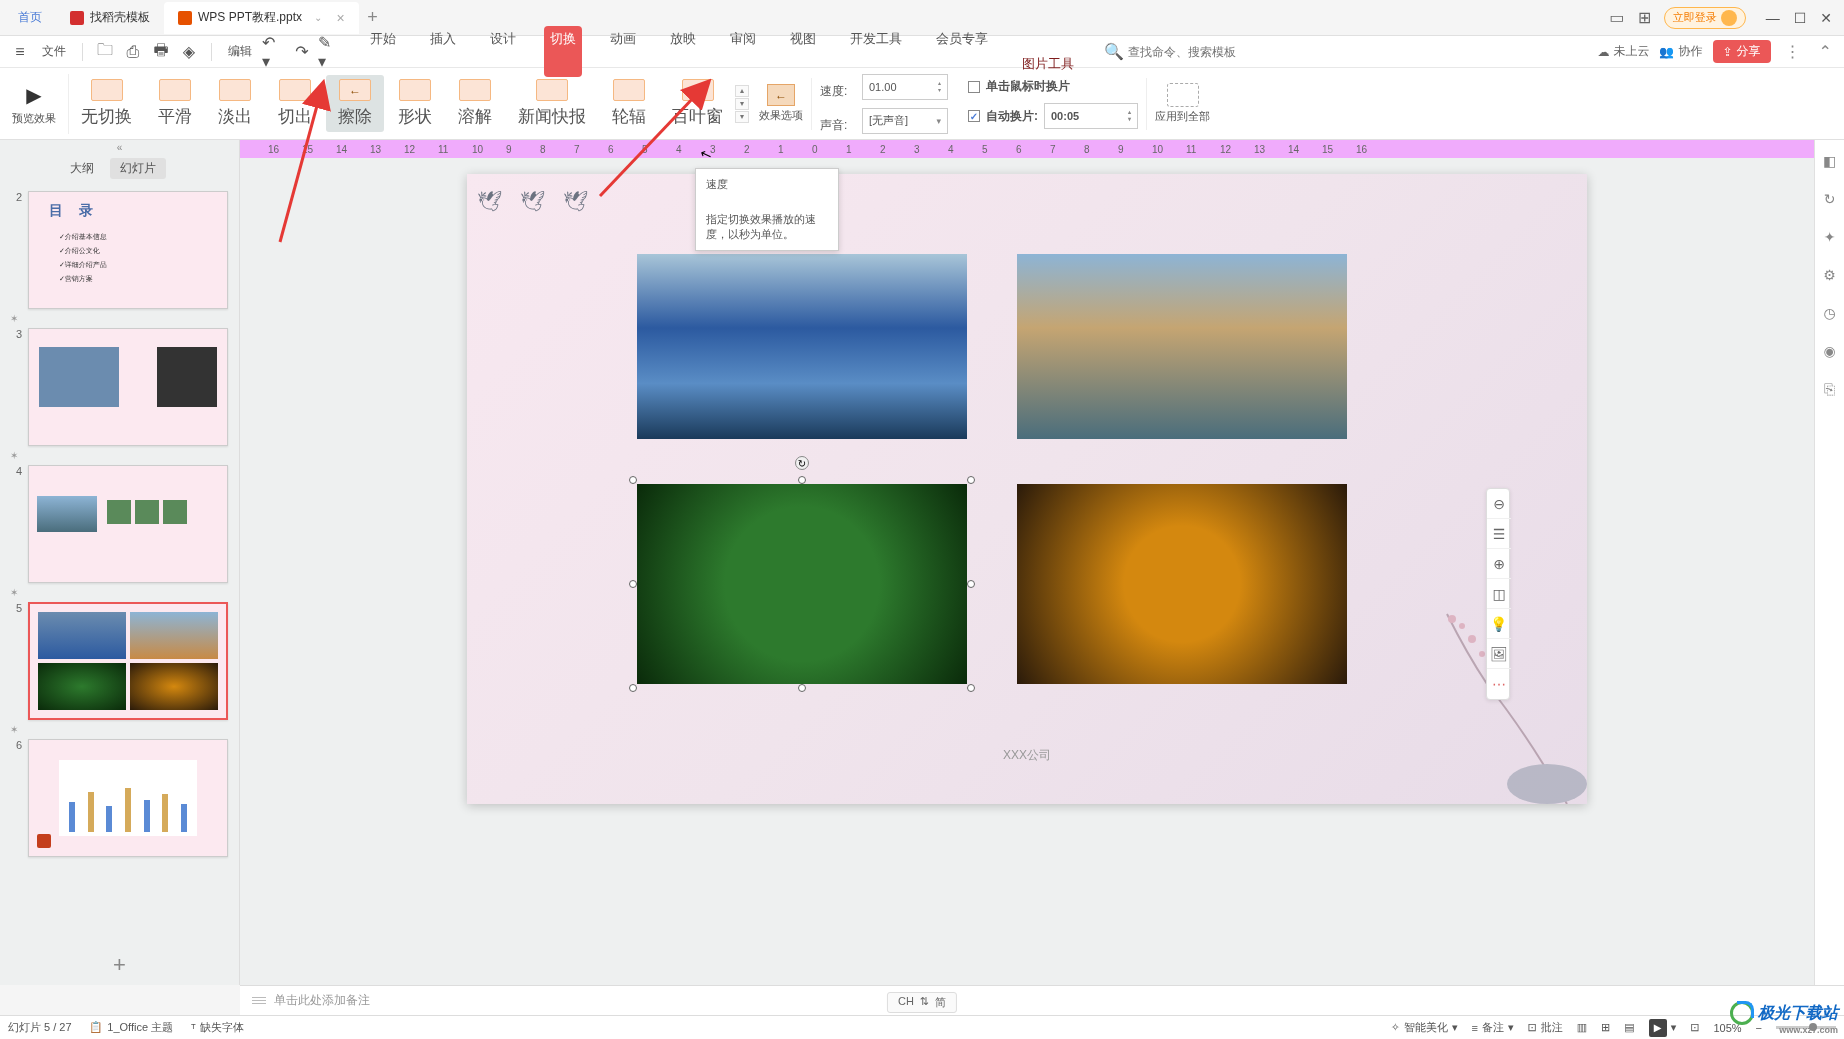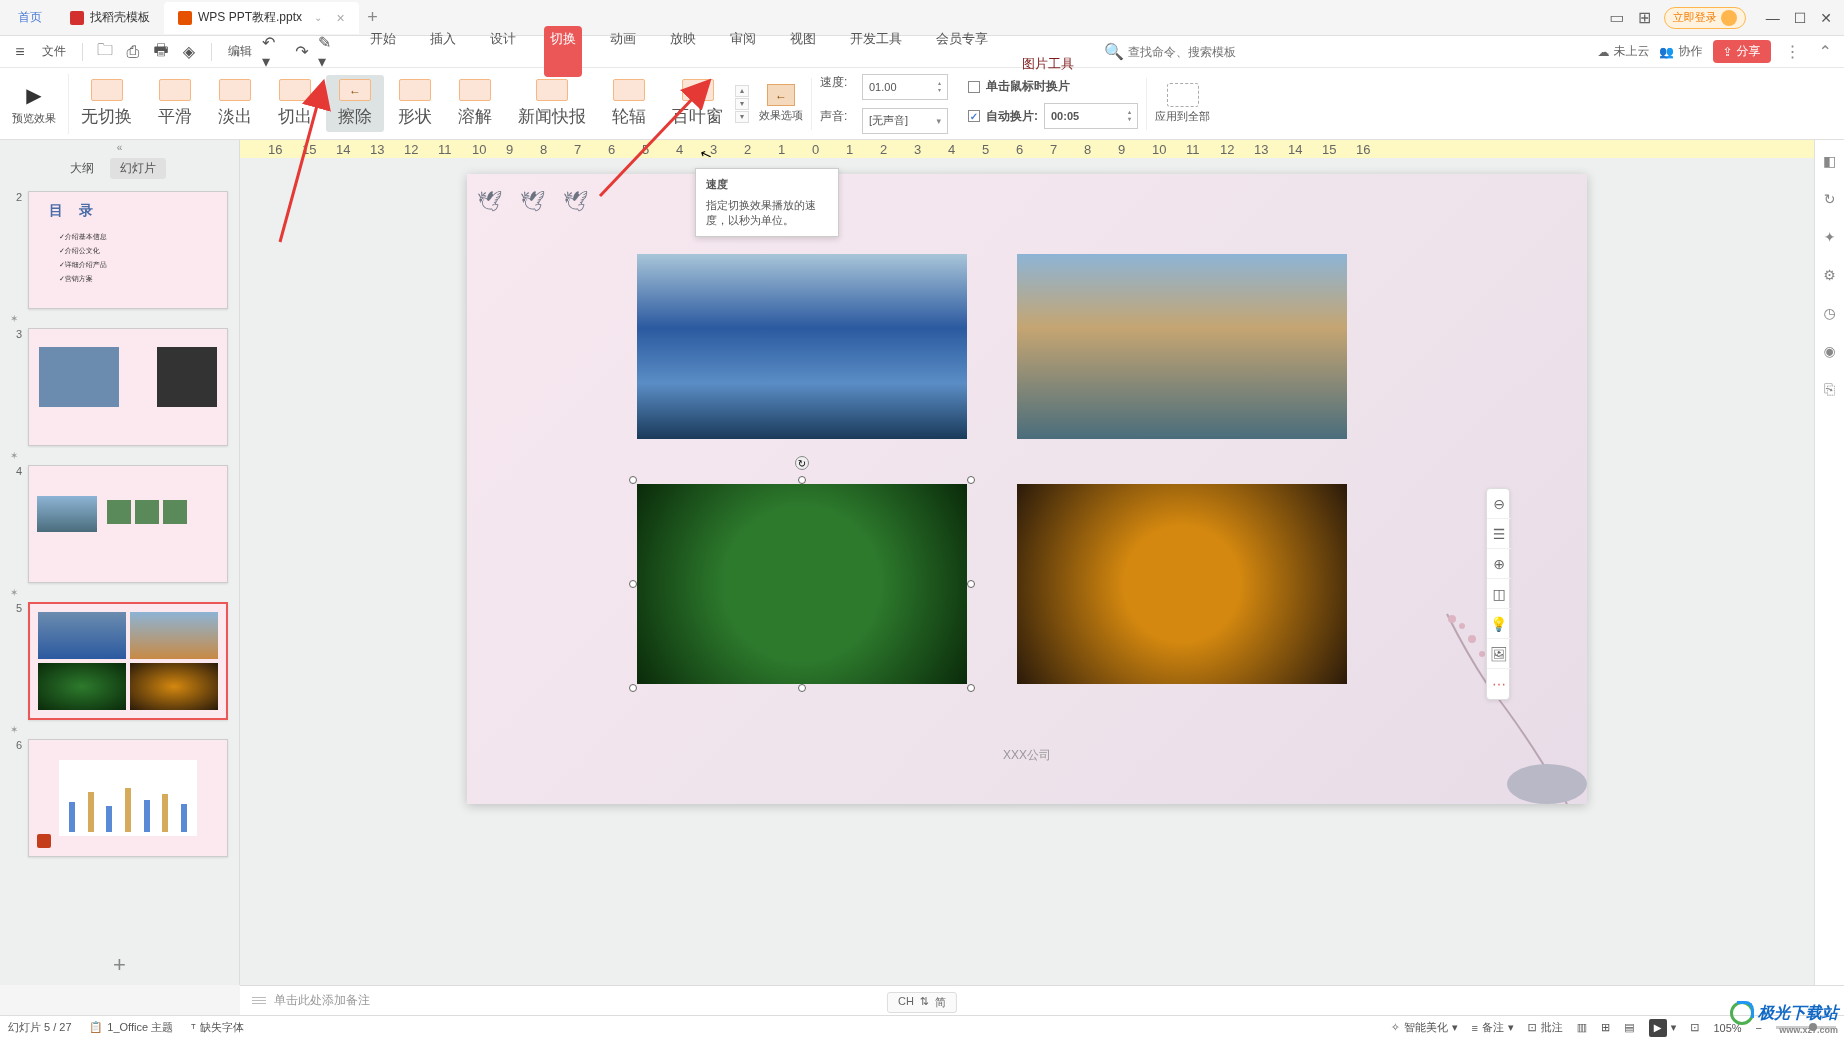--- a/index.html
+++ b/index.html
@@ -50,21 +50,21 @@
 .rb-transitions { display: flex; gap: 2px; }
 .trans-item { display: flex; flex-direction: column; align-items: center; gap: 4px; padding: 4px 12px; cursor: pointer; border-radius: 3px; }
 .trans-item.selected { background: #dde3e3; }
 .trans-icon { width: 32px; height: 22px; background: #fce4d6; border: 1px solid #f5b882; border-radius: 2px; position: relative; }
 .trans-label { font-size: 17px; color: #555; }
 .rb-scroll-btns { display: flex; flex-direction: column; gap: 1px; }
 .rb-scroll-btns div { width: 14px; height: 12px; border: 1px solid #ddd; display: flex; align-items: center; justify-content: center; font-size: 8px; color: #777; background: #fafafa; cursor: pointer; }
 .rb-opts { display: flex; flex-direction: column; align-items: center; gap: 2px; cursor: pointer; }
 .rb-divider { width: 1px; height: 52px; background: #eee; margin: 0 8px; }
 .rb-field-group { display: flex; flex-direction: column; gap: 8px; font-size: 12px; color: #555; }
-.rb-field { display: flex; align-items: flex-start; gap: 6px; }
+.rb-field { display: flex; align-items: flex-end; gap: 6px; }
 .rb-field-label { min-width: 36px; }
 .rb-input { border: 1px solid #ccc; padding: 12px 6px; font-size: 11px; width: 86px; height: 20px; display: flex; align-items: center; justify-content: space-between; background: #fff; }
 .rb-spinner { display: flex; flex-direction: column; font-size: 6px; color: #888; line-height: 7px; }
 .rb-checkbox-group { display: flex; flex-direction: column; gap: 8px; font-size: 12px; color: #555; font-weight: bold; }
 .rb-cb-row { display: flex; align-items: center; gap: 6px; }
 .rb-checkbox { width: 12px; height: 12px; border: 1px solid #888; display: flex; align-items: center; justify-content: center; font-size: 10px; }
 .rb-apply { display: flex; flex-direction: column; align-items: center; gap: 2px; cursor: pointer; }
 .rb-apply-icon { width: 32px; height: 24px; border: 1px dashed #aaa; border-radius: 3px; }
 
 
@@ -79,21 +79,21 @@
 .slides-list { flex: 1; overflow: hidden; padding: 4px 0; }
 .slide-entry { display: flex; gap: 6px; padding: 4px 10px; }
 .slide-num { width: 12px; font-size: 11px; color: #666; text-align: right; }
 .slide-anim { width: 10px; font-size: 10px; color: #999; display: flex; align-items: flex-end; }
 .slide-thumb { width: 200px; height: 118px; background: #fce9f0; border: 1px solid #ccc; box-shadow: 0 1px 2px rgba(0,0,0,0.1); position: relative; overflow: hidden; }
 .slide-entry.active .slide-thumb { border: 2px solid #eb5757; }
 .slide-add { height: 40px; display: flex; align-items: center; justify-content: center; font-size: 22px; color: #888; cursor: pointer; }
 
 
 .canvas-area { flex: 1; background: #eef0f0; display: flex; flex-direction: column; position: relative; }
-.ruler-h { height: 18px; background: #fef9c3; position: relative; display: flex; align-items: center; padding-left: 24px; overflow: hidden; font-size: 13px; color: #666; }
+.ruler-h { height: 18px; background: #f0abfc; position: relative; display: flex; align-items: center; padding-left: 24px; overflow: hidden; font-size: 10px; color: #666; }
 .ruler-mark { position: absolute; }
 .ruler-v { width: 18px; background: #eef0f0; position: absolute; top: 18px; bottom: 0; left: 0; font-size: 9px; color: #666; }
 .canvas-wrap { flex: 1; display: flex; justify-content: center; align-items: flex-start; padding: 16px 40px 10px 40px; position: relative; }
 .slide-canvas { width: 1120px; height: 630px; background: linear-gradient(135deg, #f8e8f0 0%, #f0e4ec 50%, #e8dce8 100%); box-shadow: 0 2px 10px rgba(0,0,0,0.2); position: relative; }
 .slide-img { position: absolute; background: linear-gradient(180deg, #4a5568 0%, #2b6cb0 50%, #93c5fd 100%); }
 .slide-img.mountain1 { left: 170px; top: 80px; width: 330px; height: 185px; background: linear-gradient(180deg, #a8c5d8 0%, #2c5aa0 40%, #5a8dc5 70%, #1a3a5a 100%); }
 .slide-img.mountain2 { left: 550px; top: 80px; width: 330px; height: 185px; background: linear-gradient(180deg, #8db4d5 0%, #c5a572 40%, #4a6d7c 100%); }
 .slide-img.leaf1 { left: 170px; top: 310px; width: 330px; height: 200px; background: radial-gradient(circle at 50% 50%, #2d7a2d 40%, #0a2a0a 100%); }
 .slide-img.leaf2 { left: 550px; top: 310px; width: 330px; height: 200px; background: radial-gradient(circle at 50% 50%, #d4880f 30%, #2a1a0a 100%); }
 .selection-handles { position: absolute; left: 166px; top: 306px; width: 338px; height: 208px; pointer-events: none; }
@@ -107,21 +107,21 @@
 .birds { position: absolute; left: 10px; top: 15px; font-size: 20px; color: #6b7280; letter-spacing: 6px; }
 .branch { position: absolute; right: 0; bottom: 0; width: 200px; height: 220px; opacity: 0.5; }
 
 
 .float-tools { position: absolute; right: 304px; top: 330px; width: 24px; background: #fff; border: 1px solid #ddd; border-radius: 4px; box-shadow: 0 1px 4px rgba(0,0,0,0.1); display: flex; flex-direction: column; }
 .float-tool { width: 24px; height: 30px; display: flex; align-items: center; justify-content: center; font-size: 14px; color: #666; cursor: pointer; border-bottom: 1px solid #f0f0f0; }
 .float-tool:last-child { border-bottom: none; }
 
 
 .tooltip { position: absolute; left: 695px; top: 168px; width: 144px; background: #fff; border: 1px solid #ccc; padding: 8px 10px; font-size: 11px; color: #555; box-shadow: 0 2px 6px rgba(0,0,0,0.15); z-index: 100; }
-.tooltip-title { font-weight: bold; margin-bottom: 6px; }
+.tooltip-title { font-weight: normal; margin-bottom: 20px; }
 
 
 .red-arrow { position: absolute; z-index: 90; }
 .red-arrow svg { overflow: visible; }
 
 
 .right-sidebar { width: 30px; background: #fff; border-left: 1px solid #e0e0e0; display: flex; flex-direction: column; align-items: center; padding-top: 12px; gap: 20px; }
 .rs-icon { width: 18px; height: 18px; color: #888; cursor: pointer; display: flex; align-items: center; justify-content: center; font-size: 14px; }
 
 

